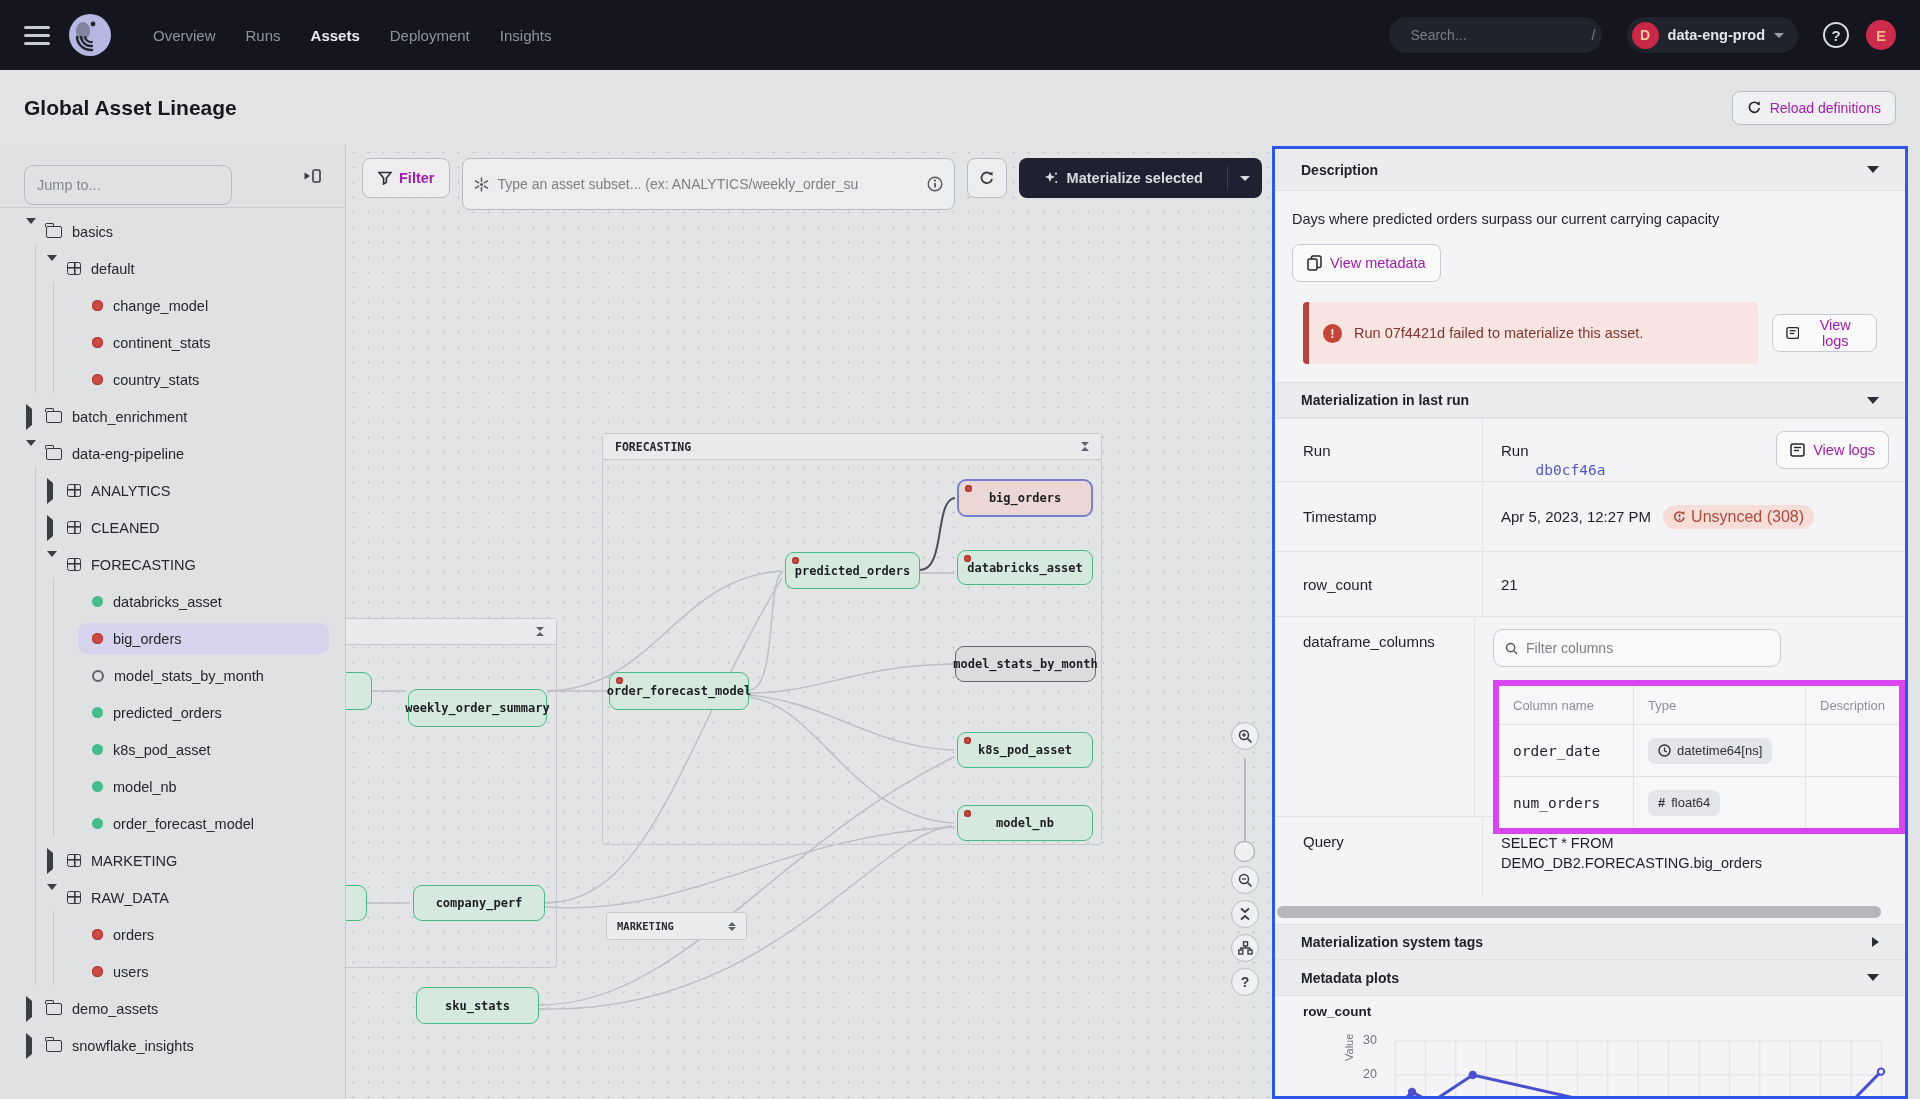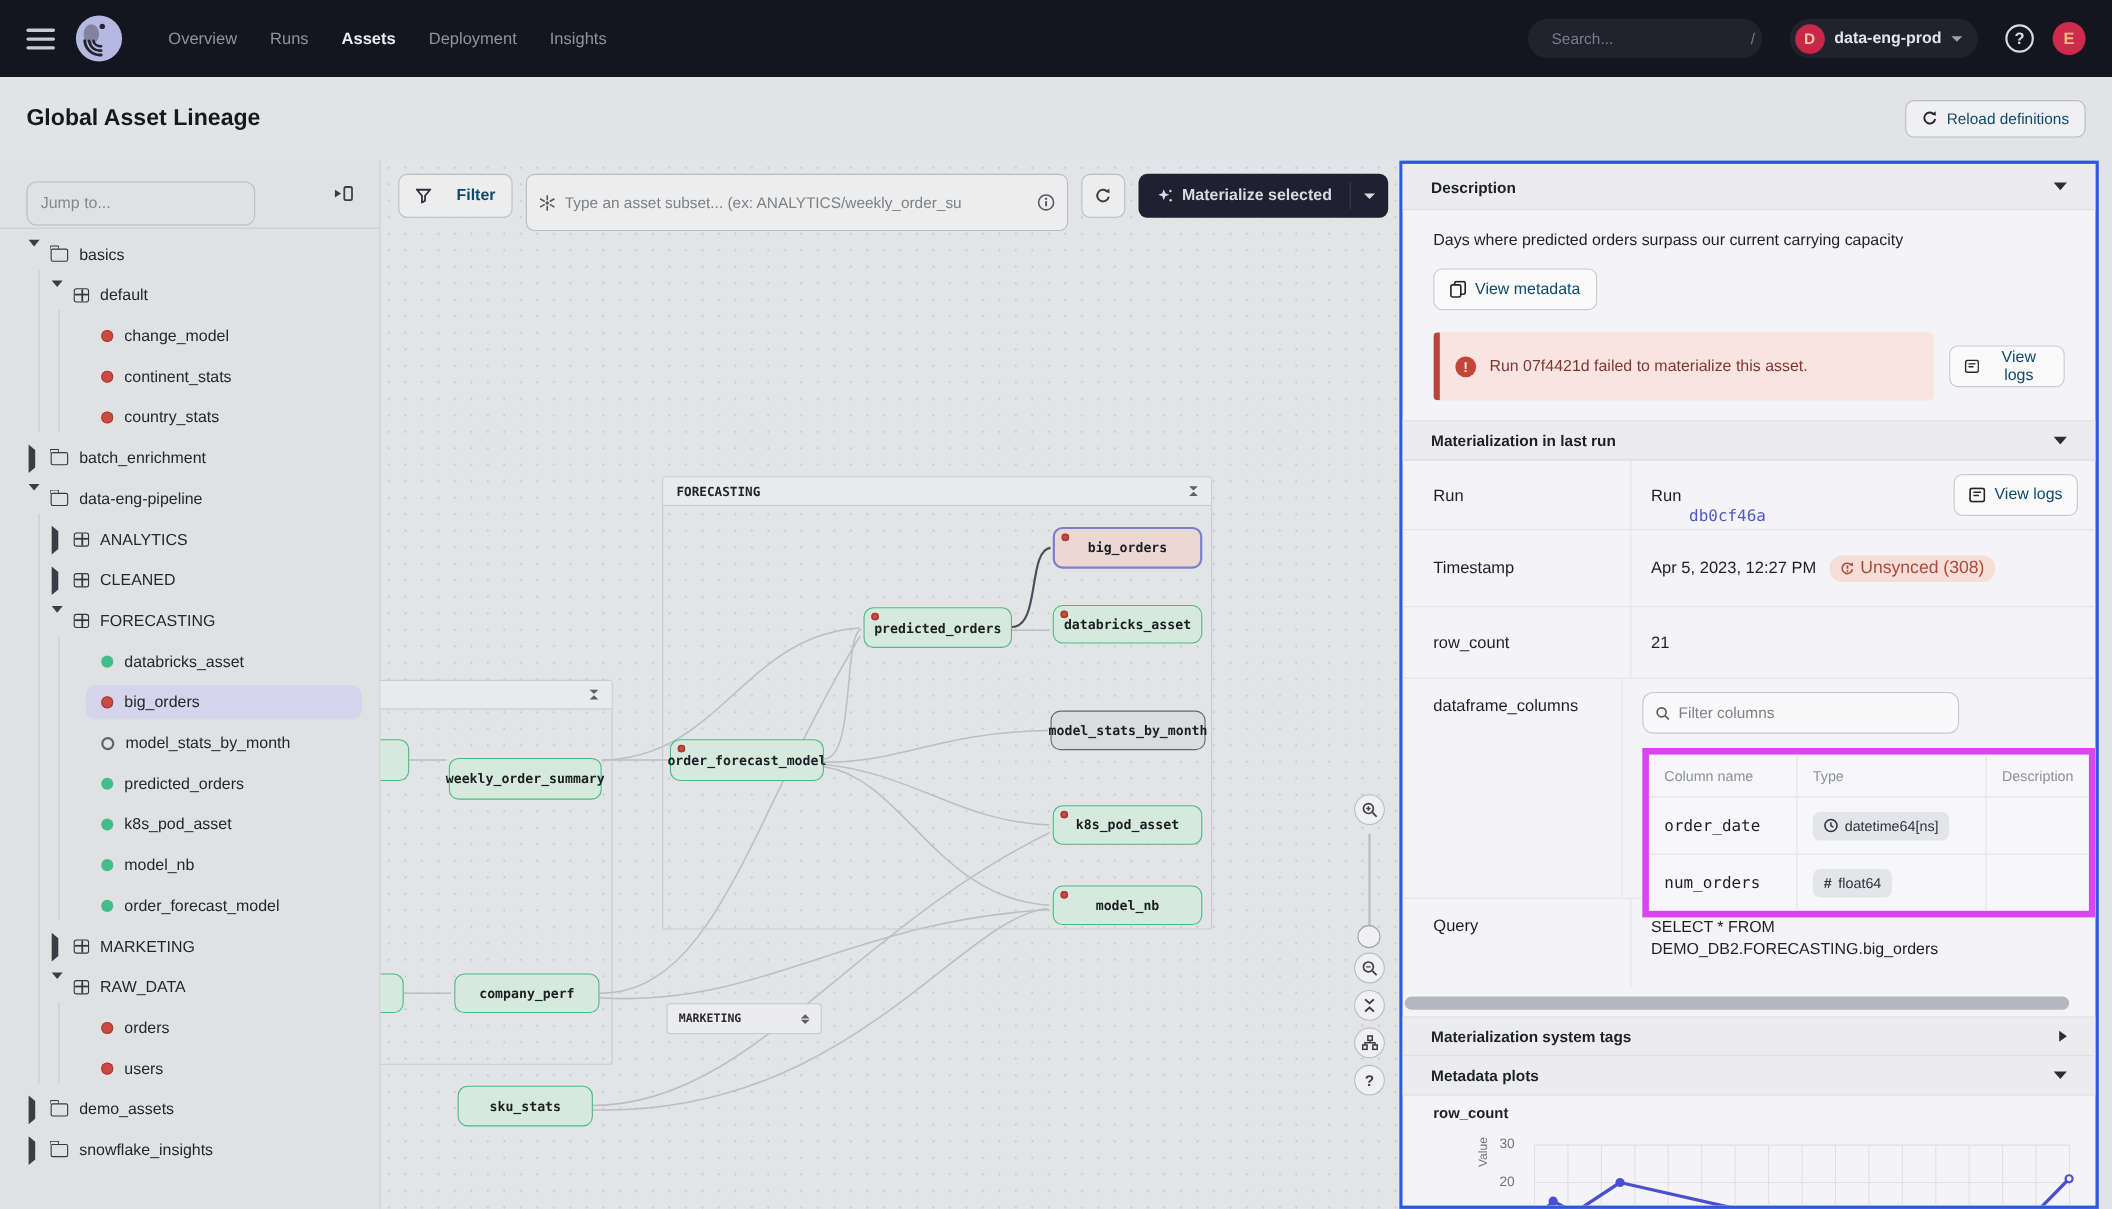--- a/index.html
+++ b/index.html
@@ -21,21 +21,21 @@
   .env-pill { height:36px; background:#20222e; border-radius:18px; display:flex; align-items:center; padding:0 14px 0 5px; margin-left:25px; cursor:pointer; }
   .env-dot { width:27px; height:27px; border-radius:50%; background:#c92747; color:#f3c9a0; font-weight:bold; font-size:14px; display:flex; align-items:center; justify-content:center; }
   .env-name { color:#e3e5ec; font-size:14.5px; font-weight:bold; margin:0 9px; }
   .cardown { width:0; height:0; border-left:5px solid transparent; border-right:5px solid transparent; border-top:5px solid #9aa0ad; }
   .help-circ { width:26px; height:26px; border-radius:50%; border:2px solid #d7dae1; color:#d7dae1; font-size:15px; font-weight:bold; display:flex; align-items:center; justify-content:center; margin-left:25px; cursor:pointer; }
   .avatar { width:30px; height:30px; border-radius:50%; background:#cd2b4c; color:#f3b888; font-weight:bold; font-size:15px; display:flex; align-items:center; justify-content:center; margin-left:17px; cursor:pointer; }
 
   
   .page-head { height:75px; display:flex; align-items:center; padding:0 24px; background:#e2e3e5; }
   .page-title { font-size:21px; font-weight:bold; color:#16181d; }
-  .btn { display:inline-flex; align-items:center; gap:8px; background:#f0f0f2; border:1px solid #b9bcc3; border-radius:8px; color:#0c4a6e; font-size:14px; cursor:pointer; font-family:"Liberation Sans",sans-serif; }
+  .btn { display:inline-flex; align-items:center; gap:8px; background:#f0f0f2; border:1px solid #b9bcc3; border-radius:8px; color:#a21caf; font-size:14px; cursor:pointer; font-family:"Liberation Sans",sans-serif; }
   .reload-btn { margin-left:auto; height:34px; padding:0 14px; }
 
   
   .content { display:flex; height:954px; }
 
   
   .sidebar { width:346px; background:#e0e1e3; border-right:1px solid #c8cacf; display:flex; flex-direction:column; }
   .side-top { height:63px; display:flex; align-items:center; padding:0 14px 0 24px; border-bottom:1px solid #cdced3; }
   .jump { width:208px; height:40px; border:1px solid #b9bcc3; border-radius:9px; background:transparent; padding:0 12px; font-size:14.5px; color:#3a3d44; outline:none; font-family:"Liberation Sans",sans-serif;margin-top:18px;}
   .jump::placeholder { color:#85898f; }
@@ -56,21 +56,21 @@
   .dot.red { background:#cd4a43; box-shadow:inset 0 0 0 1px #a63b34; }
   .dot.green { background:#43bd8c; }
   .dot.hollow { background:transparent; border:2px solid #5f636b; width:12px; height:12px; }
   .sel-pill { position:absolute; left:78px; right:16px; top:3px; bottom:3px; background:#d6d4ec; border-radius:9px; }
   .guide { position:absolute; width:1px; background:#c7c9ce; }
 
   
   .graph { position:relative; width:926px; background:#e3e4e6; overflow:hidden;
      background-image: radial-gradient(#cbcdd2 1px, transparent 1.2px); background-size:15px 15px; }
   .gtoolbar { position:absolute; left:16px; right:10px; top:13px; height:40px; display:flex; gap:12px; z-index:5; }
-  .filter-btn { height:40px; padding:0 15px; background:#ededee; font-size:14.5px; font-weight:bold; gap:23px;}
+  .filter-btn { height:40px; padding:0 15px; background:#ededee; font-size:14.5px; font-weight:bold; gap:7px;}
   .subset-wrap { width:493px; height:52px; background:#ededee; border:1px solid #b9bcc3; border-radius:8px; display:flex; align-items:center; padding:0 11px; }
   .subset-wrap input { flex:1; border:none; background:transparent; outline:none; font-size:14px; color:#60646b; margin:0 8px; font-family:"Liberation Sans",sans-serif; }
   .subset-wrap input::placeholder { color:#7c8087; }
   .refresh-btn { width:40px; height:40px; background:#ededee; border:1px solid #b9bcc3; border-radius:8px; display:flex; align-items:center; justify-content:center; cursor:pointer; }
   .mat-btn { flex:1; height:40px; background:#1f2130; border:none; border-radius:8px; display:flex; align-items:center; color:#d9dbe3; font-size:14.5px; font-weight:bold; cursor:pointer; padding:0; font-family:"Liberation Sans",sans-serif;}
   .mat-main { flex:1; display:flex; align-items:center; justify-content:center; gap:9px; }
   .mat-split { width:1px; height:24px; background:#3a3d4d; }
   .mat-car { width:34px; display:flex; align-items:center; justify-content:center; }
 
   .gbox { position:absolute; border:1px solid #c7c9ce; border-radius:3px; }
@@ -89,21 +89,21 @@
 
   .zoomcol { position:absolute; right:12px; top:577px; width:30px; display:flex; flex-direction:column; align-items:center; z-index:6; }
   .zbtn { width:28px; height:28px; border-radius:50%; background:#f0f0f2; border:1px solid #b9bcc3; display:flex; align-items:center; justify-content:center; cursor:pointer; margin-bottom:6px; font-size:14px; font-weight:bold; color:#3a3d44; }
   .ztrack { width:2px; height:100px; background:#b9bcc3; margin:2px 0 8px; position:relative; }
   .zhandle { position:absolute; left:-10px; bottom:-4px; width:21px; height:21px; background:#f0f0f2; border:1px solid #9da1a8; border-radius:50%; cursor:pointer; }
 
   
   .panel { width:636px; margin-right:12px; margin-top:1px; background:#f4f4f6; border:3px solid #2e56e9; overflow:hidden; }
   .band { height:36px; background:#ececef; border-top:1px solid #dfe0e4; border-bottom:1px solid #dfe0e4; display:flex; align-items:center; padding:0 26px; font-size:14px; font-weight:bold; color:#1d2026; cursor:pointer; }
   .band.first { height:42px; border-top:none; }
-  .desc-body { padding:20px 28px 20px; }
+  .desc-body { padding:20px 17px 20px; }
   .desc-text { font-size:14.5px; color:#1d2025; }
   .vm-btn { margin-top:17px; height:38px; padding:0 14px; background:#fafafb; border:1px solid #c7cad0; font-size:14.5px; }
   .alert-row { display:flex; align-items:center; gap:14px; padding:0 28px 18px; }
   .alert { flex:0 0 455px; height:62px; background:#f8e4e1; border-left:6px solid #b8453c; border-radius:4px; display:flex; align-items:center; padding:0 14px; gap:12px; }
   .alert-ic { width:19px; height:19px; border-radius:50%; background:#c44638; color:#f8e4e1; font-size:13px; font-weight:bold; display:flex; align-items:center; justify-content:center; flex:none; }
   .alert-text { font-size:14.5px; color:#81372f; }
   .alert-text a { color:#81372f; cursor:pointer; }
   .log-btn { height:38px; padding:0 13px; background:#fafafb; border:1px solid #c7cad0; font-size:14.5px; }
   .kv { display:flex; border-top:1px solid #e2e3e7; }
   .kv .k { width:208px; padding:0 10px 0 28px; border-right:1px solid #e2e3e7; font-size:15px; color:#1c1f25; display:flex; align-items:center; }

